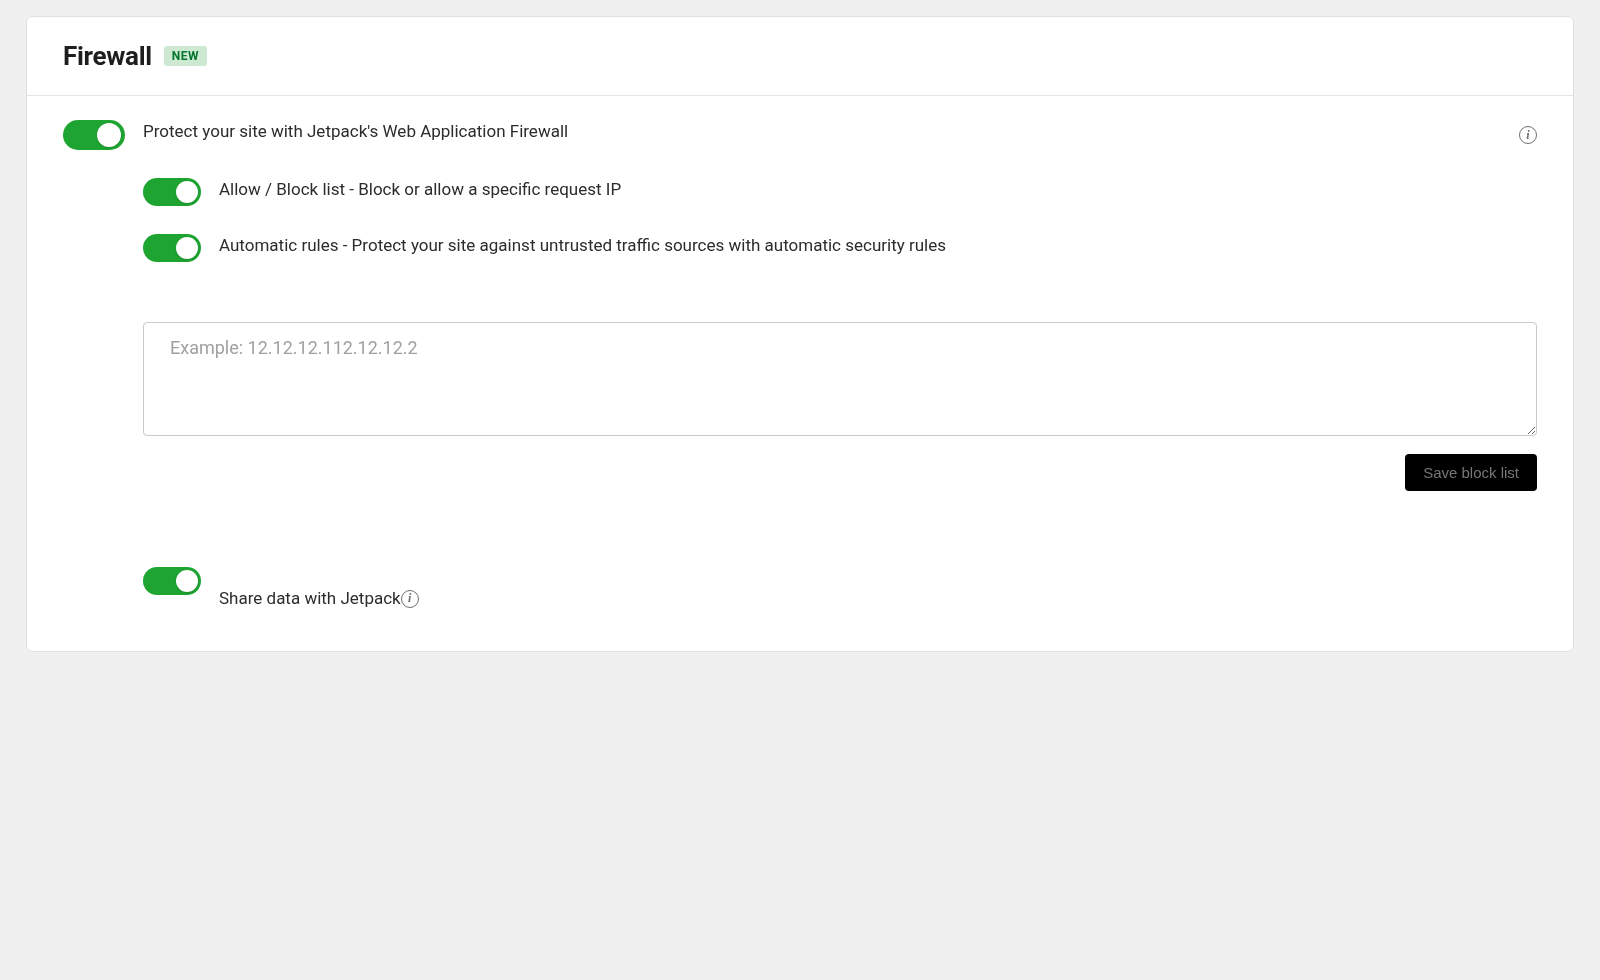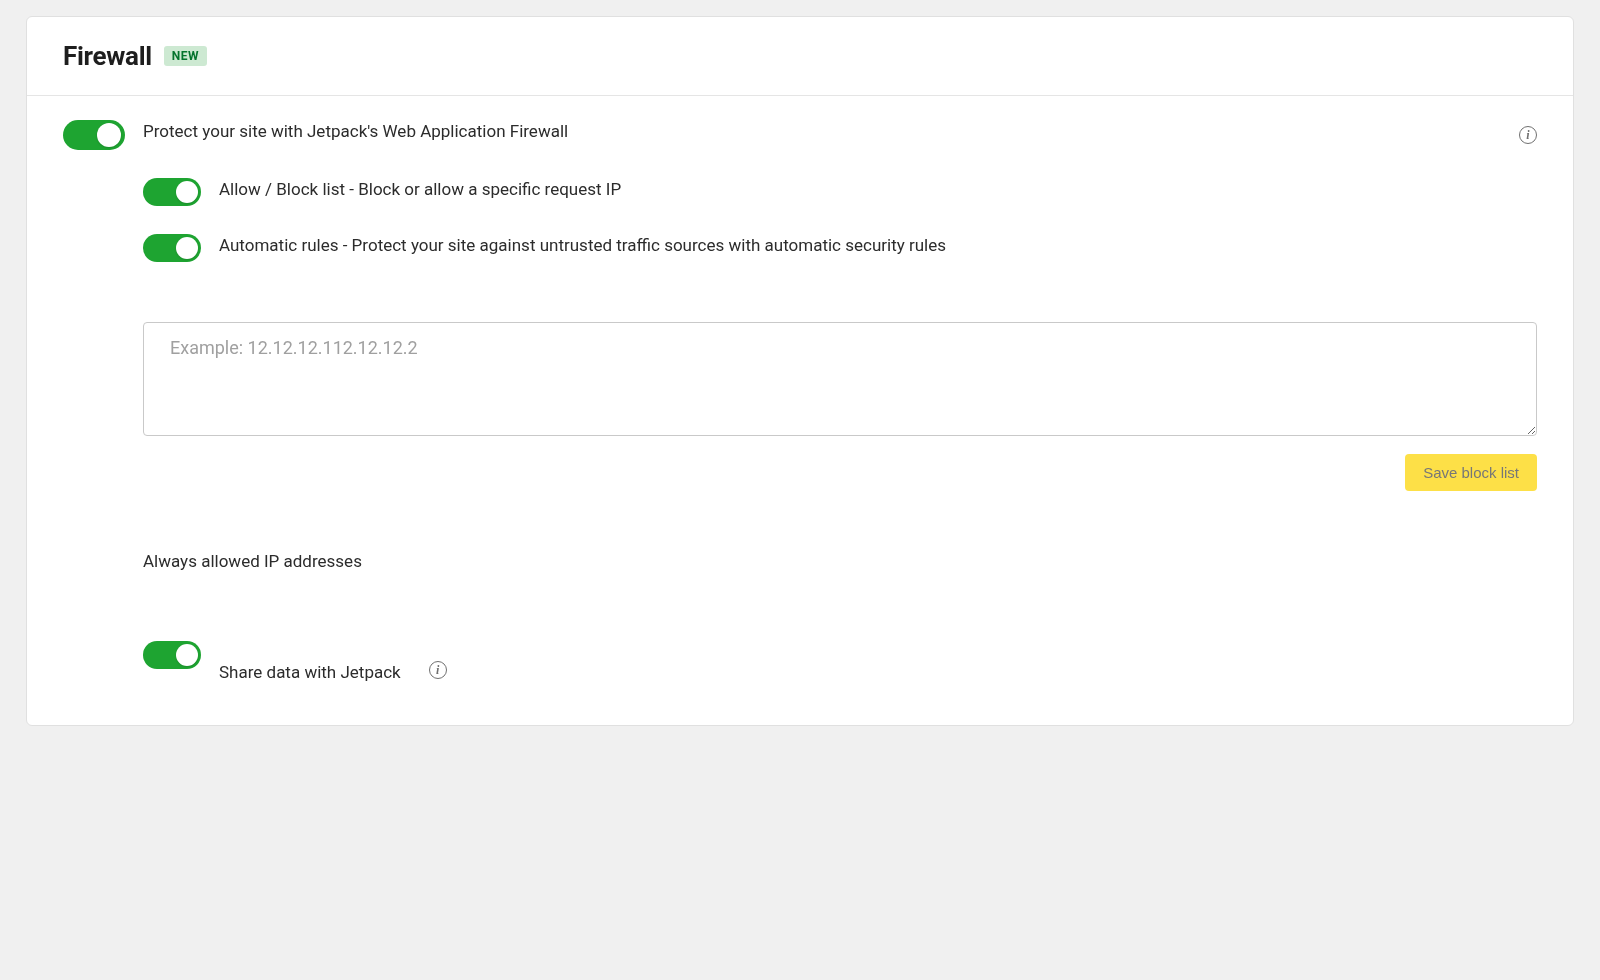--- a/index.html
+++ b/index.html
@@ -139,39 +139,39 @@
     }
     textarea.ip-input::placeholder {
       color: #a0a0a0;
     }
     .btn-row {
       display: flex;
       justify-content: flex-end;
       margin-top: 14px;
     }
     .btn-save {
-      background: #fde047;
+      background: #000000;
       color: #777;
       border: none;
       border-radius: 4px;
       padding: 10px 18px;
       font-size: 15px;
       cursor: pointer;
     }
     .share-row {
       margin-left: 80px;
       margin-top: 54px;
       display: flex;
       align-items: center;
       gap: 18px;
     }
     .share-label-wrap {
       display: flex;
-      align-items: flex-start;
-      gap: 28px;
+      align-items: center;
+      gap: 0;
       margin-top: 36px;
     }
   </style>
 </head>
 <body>
 
 <div class="panel">
 
   <div class="panel-header">
     <span class="panel-title">Firewall</span>
@@ -203,21 +203,20 @@
     </div>
 
     <div class="section">
       <textarea class="ip-input" placeholder="Example: 12.12.12.112.12.12.2" style=""></textarea>
       <div class="btn-row">
         <button class="btn-save">Save block list</button>
       </div>
     </div>
 
     <div class="section">
-      <div class="section-label">Always allowed IP addresses</div>
     </div>
 
     <div class="share-row">
       <div class="toggle toggle-small">
         <div class="toggle-knob"></div>
       </div>
       <div class="share-label-wrap">
         <span class="toggle-label">Share data with Jetpack</span>
         <span class="info-icon">i</span>
       </div>

